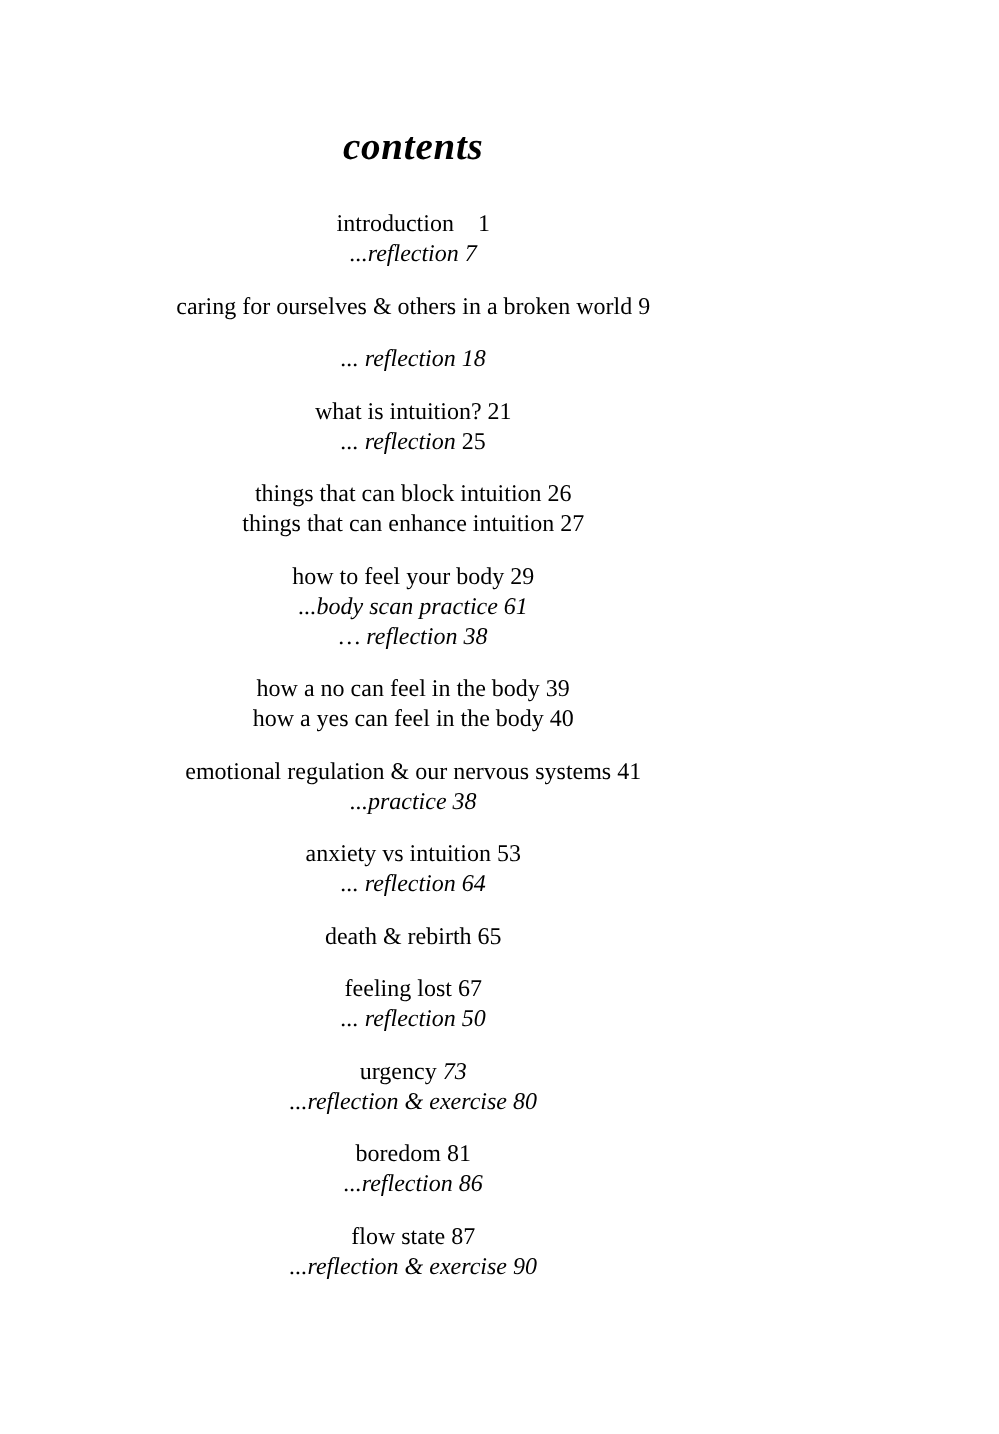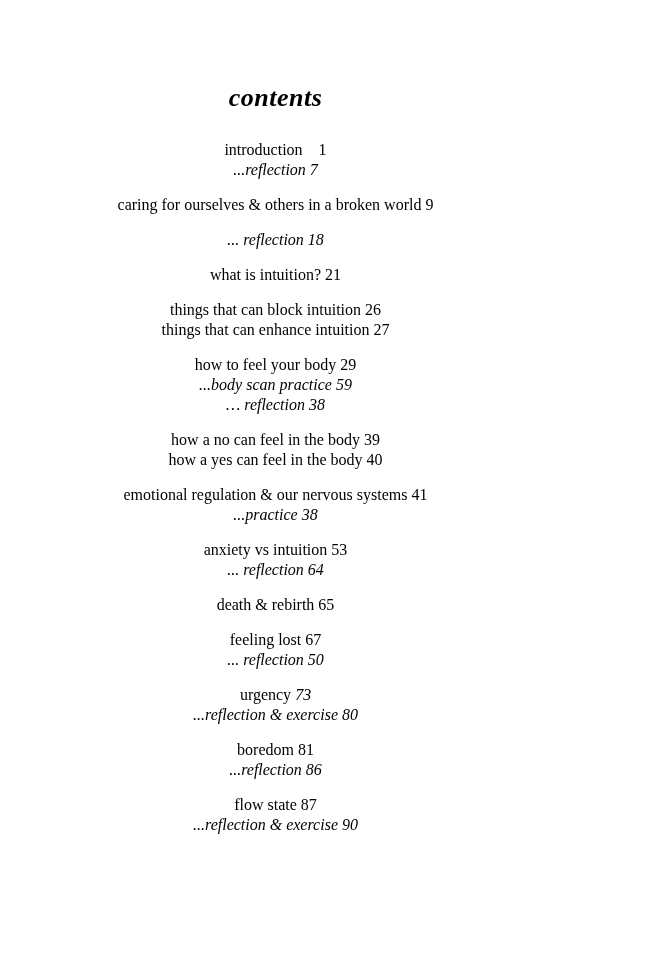--- a/index.html
+++ b/index.html
@@ -56,28 +56,29 @@
           <div class="toc-line"><span class="it">...reflection 7</span></div>
         </div>
         <div class="toc-group">
           <div class="toc-line"><span class="rm">caring for ourselves &amp; others in a broken world 9</span></div>
         </div>
         <div class="toc-group">
           <div class="toc-line"><span class="it">... reflection 18</span></div>
         </div>
         <div class="toc-group">
           <div class="toc-line"><span class="rm">what is intuition? 21</span></div>
+          <div class="toc-line"><span class="it">... reflection</span><span class="rm"> 25</span></div>
         </div>
         <div class="toc-group">
           <div class="toc-line"><span class="rm">things that can block intuition 26</span></div>
           <div class="toc-line"><span class="rm">things that can enhance intuition 27</span></div>
         </div>
         <div class="toc-group">
           <div class="toc-line"><span class="rm">how to feel your body 29</span></div>
-          <div class="toc-line"><span class="it">...body scan practice 59</span></div>
+          <div class="toc-line"><span class="it">...body scan practice 61</span></div>
           <div class="toc-line"><span class="it">… reflection 38</span></div>
         </div>
         <div class="toc-group">
           <div class="toc-line"><span class="rm">how a no can feel in the body 39</span></div>
           <div class="toc-line"><span class="rm">how a yes can feel in the body 40</span></div>
         </div>
         <div class="toc-group">
           <div class="toc-line"><span class="rm">emotional regulation &amp; our nervous systems 41</span></div>
           <div class="toc-line"><span class="it">...practice 38</span></div>
         </div>

